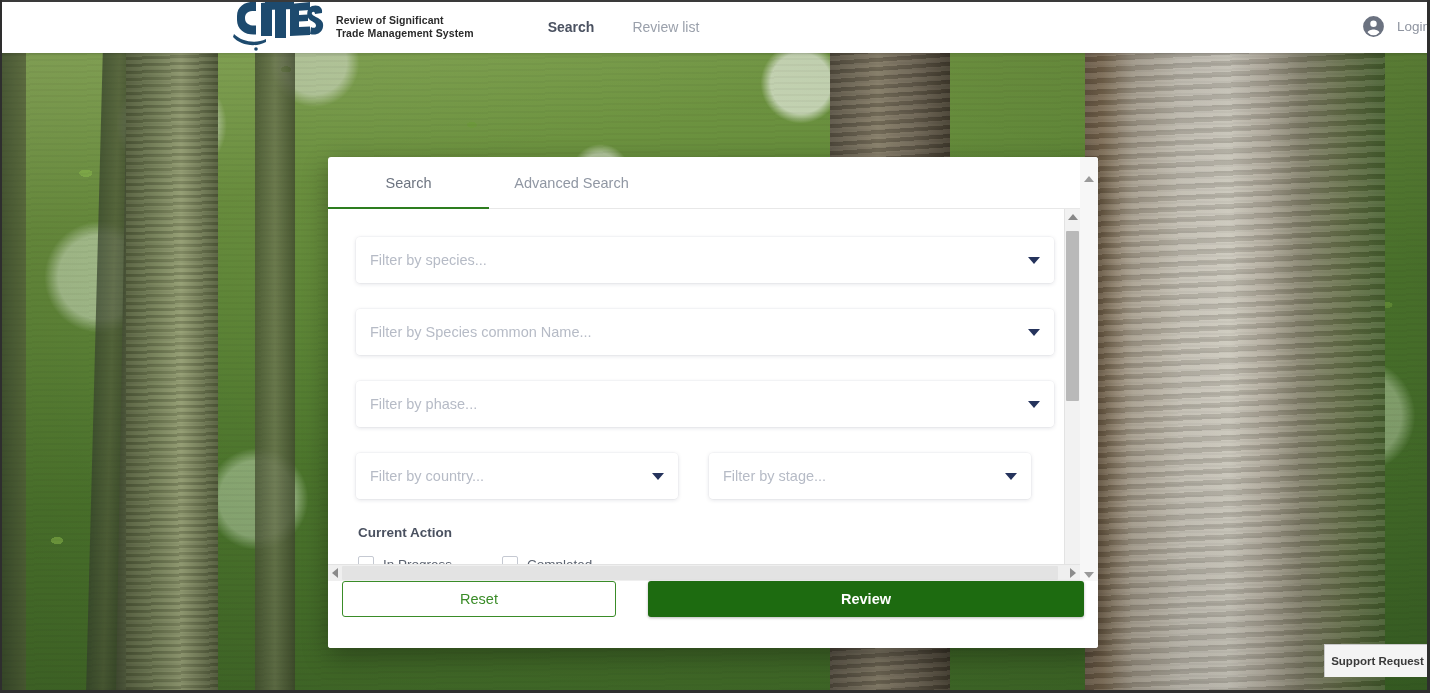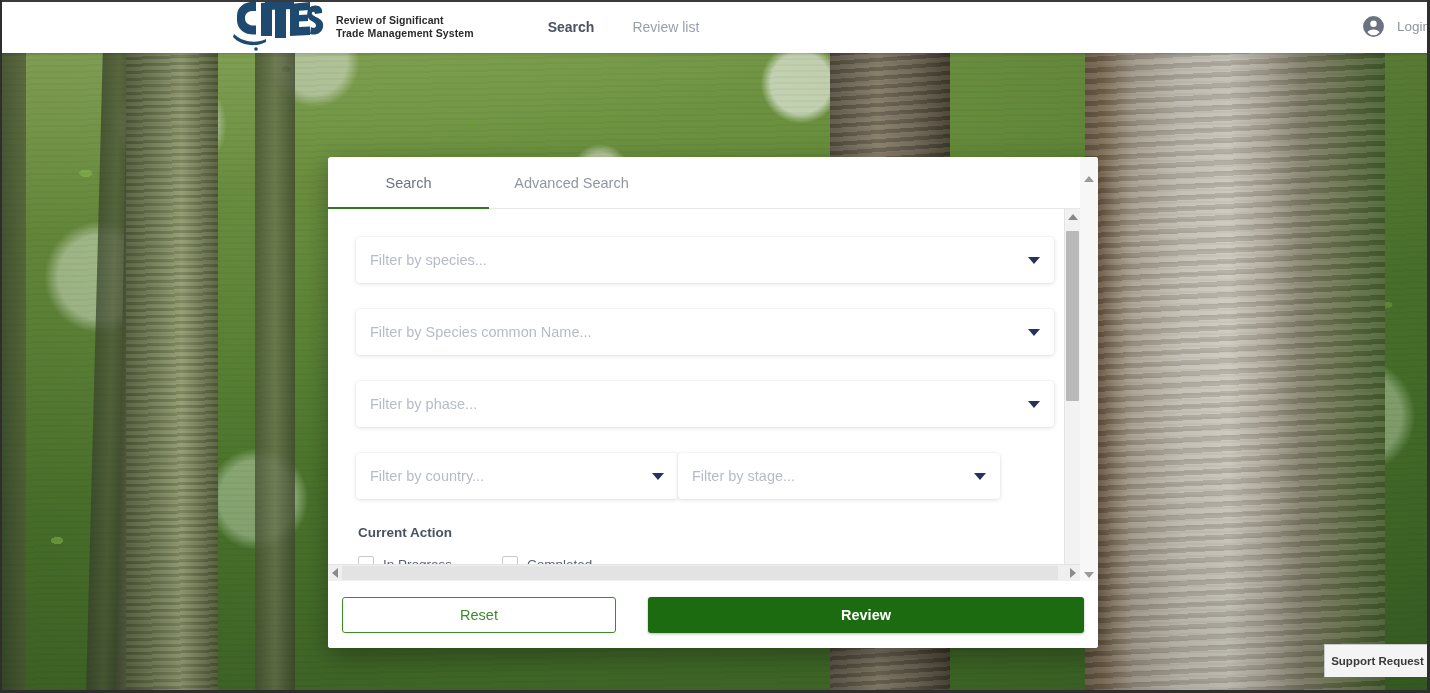--- a/index.html
+++ b/index.html
@@ -199,21 +199,21 @@
     font-size: 14.5px; color: #b6bbc6; flex: 1;
     overflow: hidden; white-space: nowrap;
   }
   .caret {
     width: 0; height: 0;
     border-left: 6px solid transparent;
     border-right: 6px solid transparent;
     border-top: 7px solid #25335c;
     cursor: pointer;
   }
-  .row2 { display: flex; }
+  .row2 { display: flex; gap: 31px; }
   .row2 .field { flex: 0 0 322px; margin-bottom: 24px; }
 
   .section-title {
     font-size: 13.5px; font-weight: bold; color: #4a5160;
     margin: 2px 0 16px 2px;
   }
   .check-row { display: flex; gap: 50px; padding-left: 2px; }
   .check-item { display: flex; align-items: center; gap: 9px; cursor: pointer; }
   .cbox {
     width: 16px; height: 16px; border: 1.5px solid #c5c9d2;
@@ -288,21 +288,21 @@
     width: 716px; height: 14px;
     background: #e3e3e3; border-radius: 1px;
     cursor: grab;
   }
 
   
   #actions {
     position: absolute; left: 0; bottom: 0;
     width: 770px; height: 67px;
     background: #fff;
-    display: flex; align-items: center;
+    display: flex; 
     padding: 0 14px;
     gap: 32px;
   }
   .btn {
     height: 36px;
     display: flex; align-items: center; justify-content: center;
     font-size: 14.5px; border-radius: 3px; cursor: pointer;
     user-select: none;
   }
   #btn-reset {

